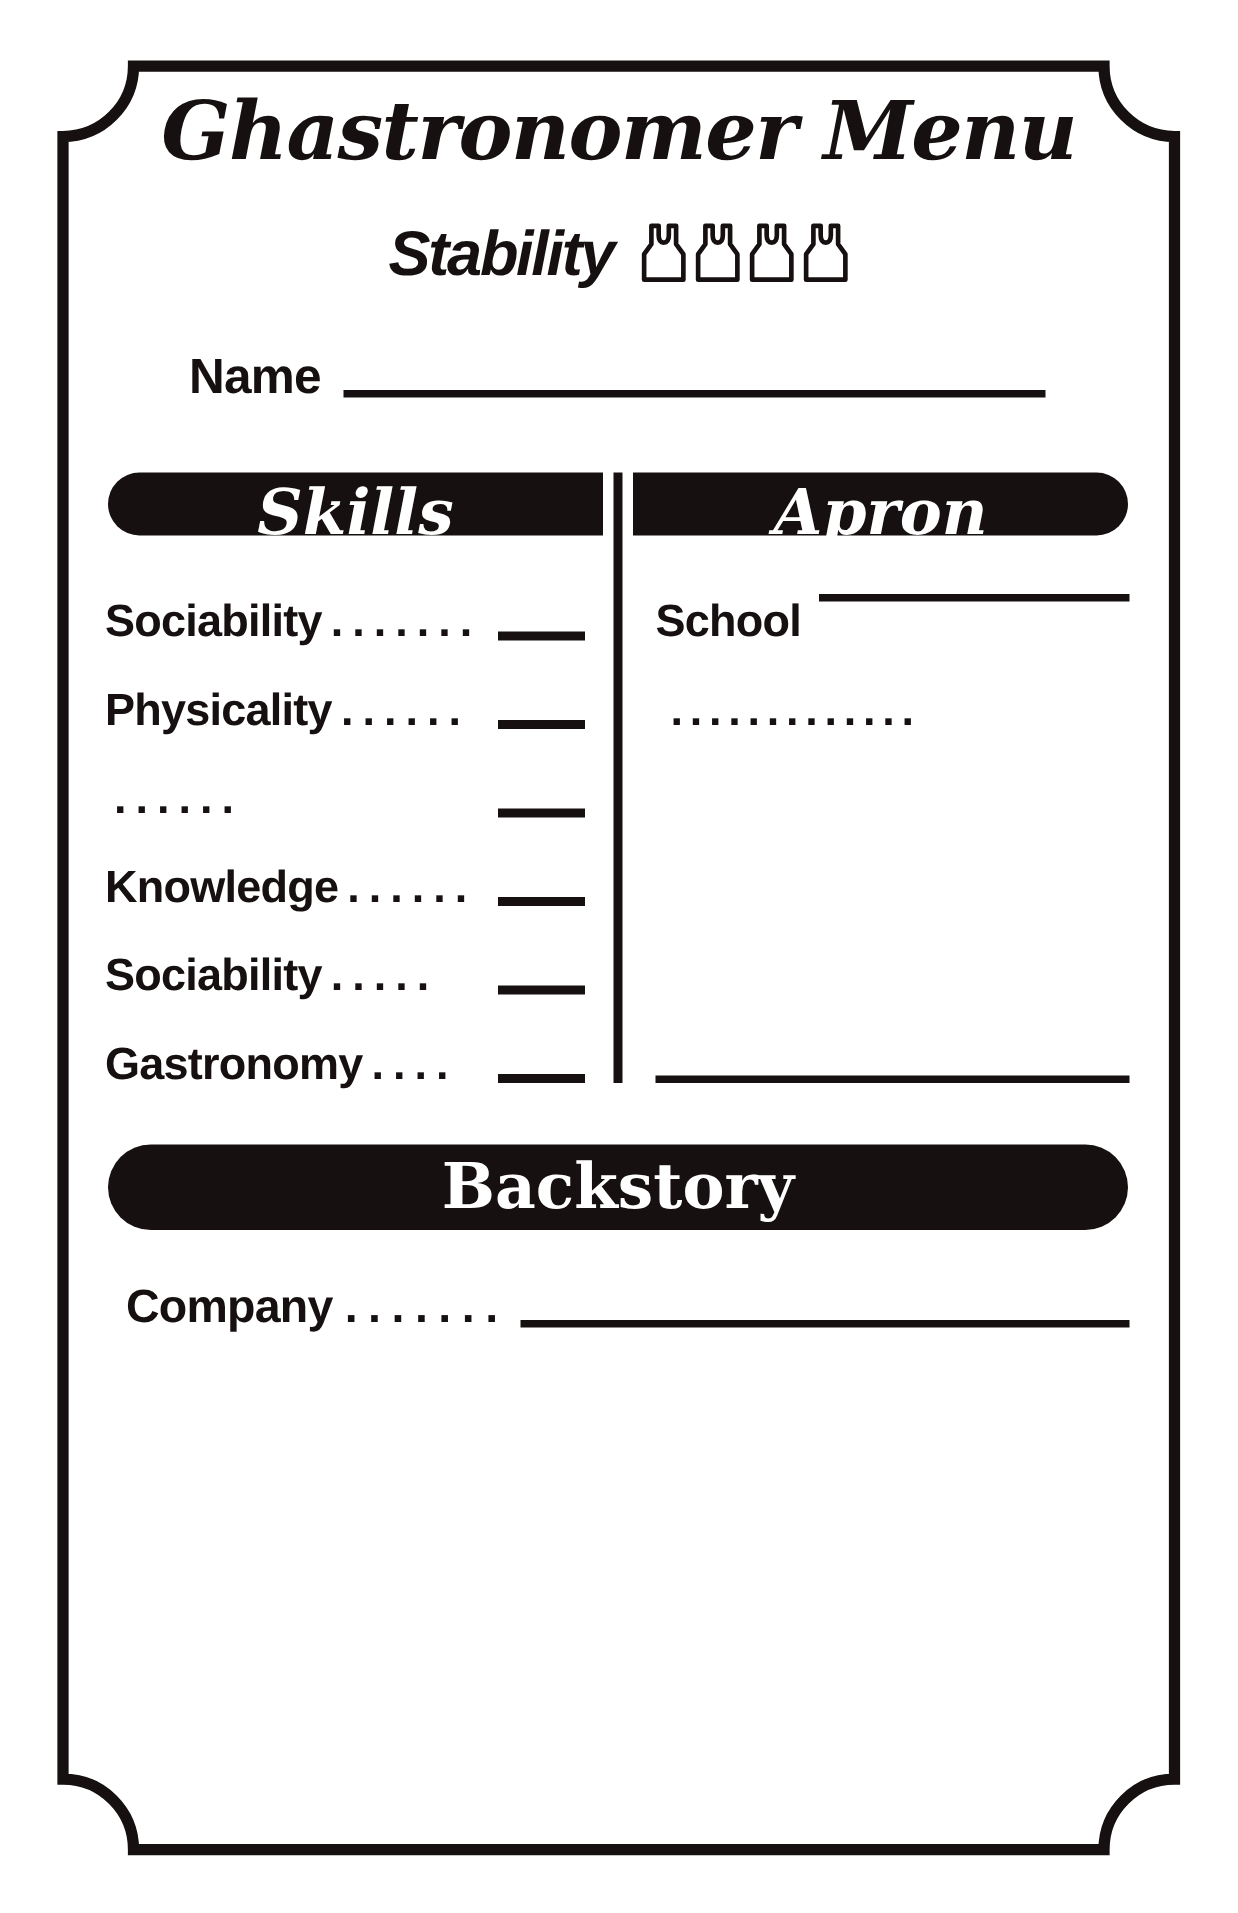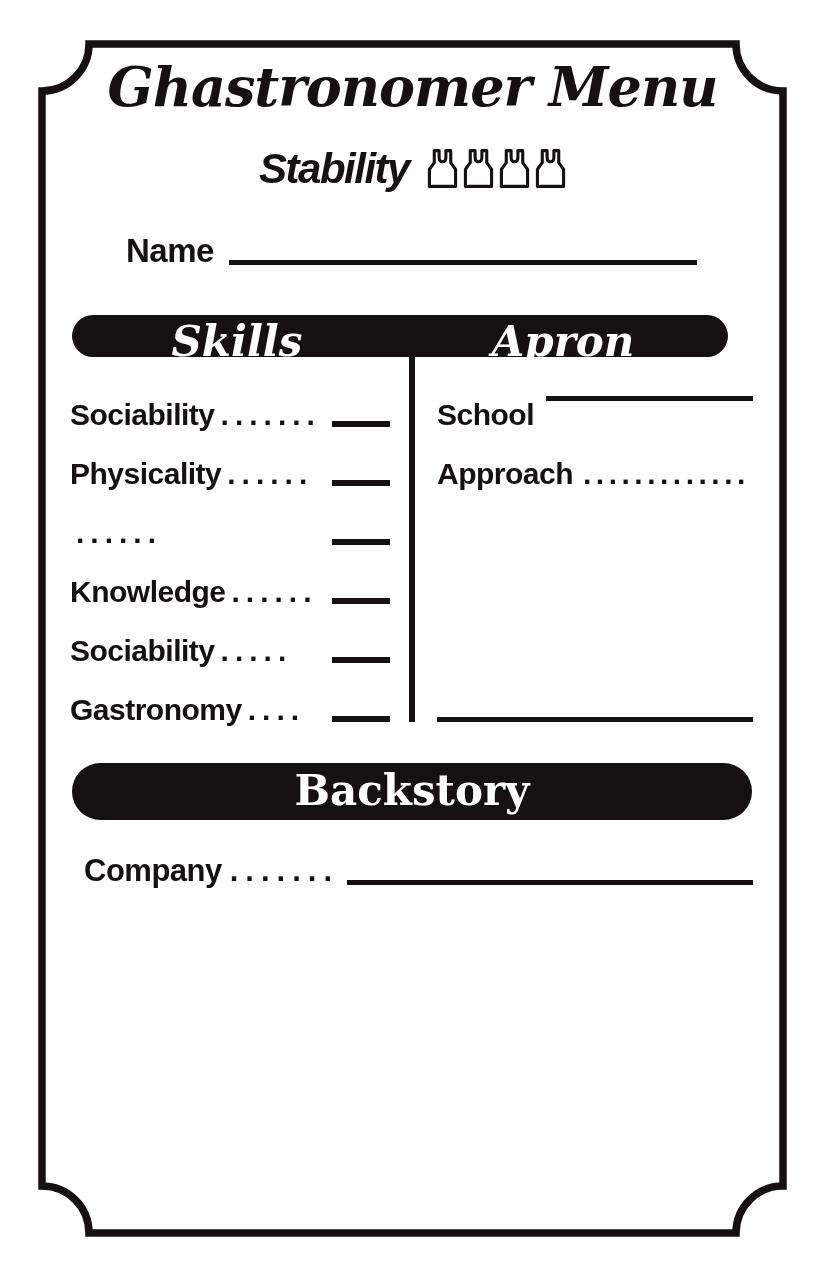--- a/index.html
+++ b/index.html
@@ -47,21 +47,21 @@
   .write-line { flex: 1; height: 5px; background: var(--ink,#161010); margin: 0 0 2px 15px; }
 
   
   .pill {
     position: absolute; top: 315px; height: 42px;
     background: var(--ink,#161010); color: var(--paper,#ffffff);
     font-family: "DejaVu Serif", serif; font-weight: bold; font-style: italic;
     font-size: 42px; text-align: center; line-height: 54px;
   }
   .pill-skills { left: 72px; width: 330px; border-radius: 28px 0 0 28px; }
-  .pill-apron  { left: 398px; width: 330px; border-radius: 0 28px 28px 0; }
+  .pill-apron  { left: 422px; width: 330px; border-radius: 0 28px 28px 0; }
   .column-divider {
     position: absolute; left: 409px; top: 315px; width: 6px; height: 407px;
     background: var(--ink,#161010);
   }
 
   .skill-row {
     position: absolute; left: 70px; width: 320px;
     display: flex; align-items: flex-end; height: 37px;
   }
   .skill-label { font-weight: bold; font-size: 30px; letter-spacing: -0.5px; line-height: 37px; white-space: nowrap; }
@@ -163,21 +163,20 @@
     <span class="skill-label">Gastronomy</span>
     <span class="leader-dots">....</span>
     <span class="skill-blank"></span>
   </div>
 
   <div class="apron-row" style="top:396px">
     <span class="field-label">School</span>
     <span class="write-line"></span>
   </div>
   <div class="apron-row" style="top:455px">
-    <span class="field-label">Approach</span>
     <span class="leader-dots">.............</span>
   </div>
   <div class="apron-bottom-line"></div>
 
   <div class="pill-backstory">Backstory</div>
   <div class="company-row">
     <span class="field-label">Company</span>
     <span class="leader-dots">.......</span>
     <span class="write-line"></span>
   </div>

